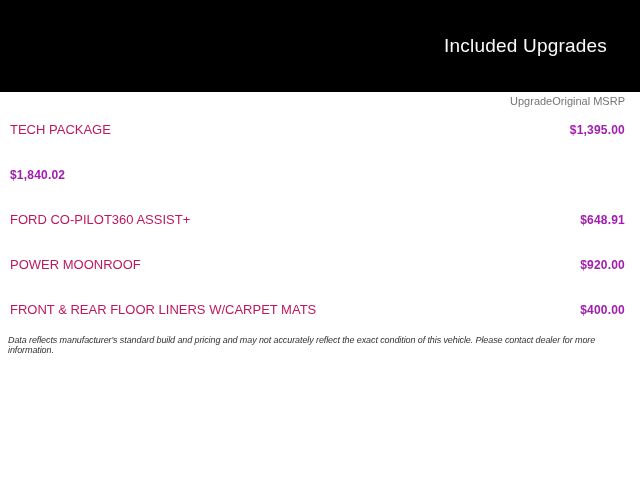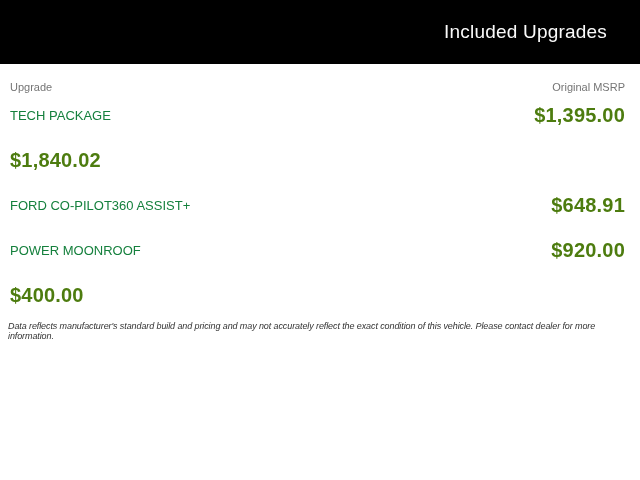--- a/index.html
+++ b/index.html
@@ -5,64 +5,63 @@
   html, body { margin: 0; padding: 0; }
   body {
     width: 640px;
     height: 480px;
     background: #ffffff;
     font-family: "Liberation Sans", sans-serif;
     overflow: hidden;
     position: relative;
   }
   .header-bar {
-    height: 64px;
+    height: 92px;
     background: #000000;
     display: flex;
     align-items: center;
     justify-content: flex-end;
     padding-right: 33px;
     box-sizing: border-box;
   }
   .page-title {
     color: #fafafa;
     font-size: 19px;
     font-weight: 400;
     letter-spacing: 0.2px;
   }
   .table-wrap {
     padding: 0 15px 0 10px;
   }
   .col-headers {
     display: flex;
-    justify-content: space-between;
+    justify-content: flex-end;
     align-items: flex-end;
-    padding-top: 14px;
     height: 15px;
     font-size: 11px;
     color: #757575;
   }
   .rows { margin-top: 0; }
   .upgrade-row {
     display: flex;
     justify-content: space-between;
     align-items: center;
     min-height: 45px;
   }
   .upgrade-row.tall { min-height: 60px; }
   .upgrade-name {
     font-size: 13px;
     line-height: 15px;
-    color: #15803d;
+    color: #be185d;
     max-width: 335px;
   }
   .upgrade-price {
-    font-size: 20px;
+    font-size: 12px;
     font-weight: 700;
-    color: #4d7c0f;
+    color: #a21caf;
     letter-spacing: 0.2px;
     white-space: nowrap;
   }
   .disclaimer {
     padding: 3px 24px 0 8px;
     font-size: 9px;
     font-style: italic;
     color: #333333;
     letter-spacing: -0.1px;
   }
@@ -90,18 +89,19 @@
     </div>
     <div class="upgrade-row">
       <span class="upgrade-name">FORD CO-PILOT360 ASSIST+</span>
       <span class="upgrade-price">$648.91</span>
     </div>
     <div class="upgrade-row">
       <span class="upgrade-name">POWER MOONROOF</span>
       <span class="upgrade-price">$920.00</span>
     </div>
     <div class="upgrade-row">
+      <span class="upgrade-name">FRONT &amp; REAR FLOOR LINERS W/CARPET MATS</span>
       <span class="upgrade-price">$400.00</span>
     </div>
   </div>
 </div>
 
 <div class="disclaimer">Data reflects manufacturer's standard build and pricing and may not accurately reflect the exact condition of this vehicle. Please contact dealer for more information.</div>
 
 </body></html>

